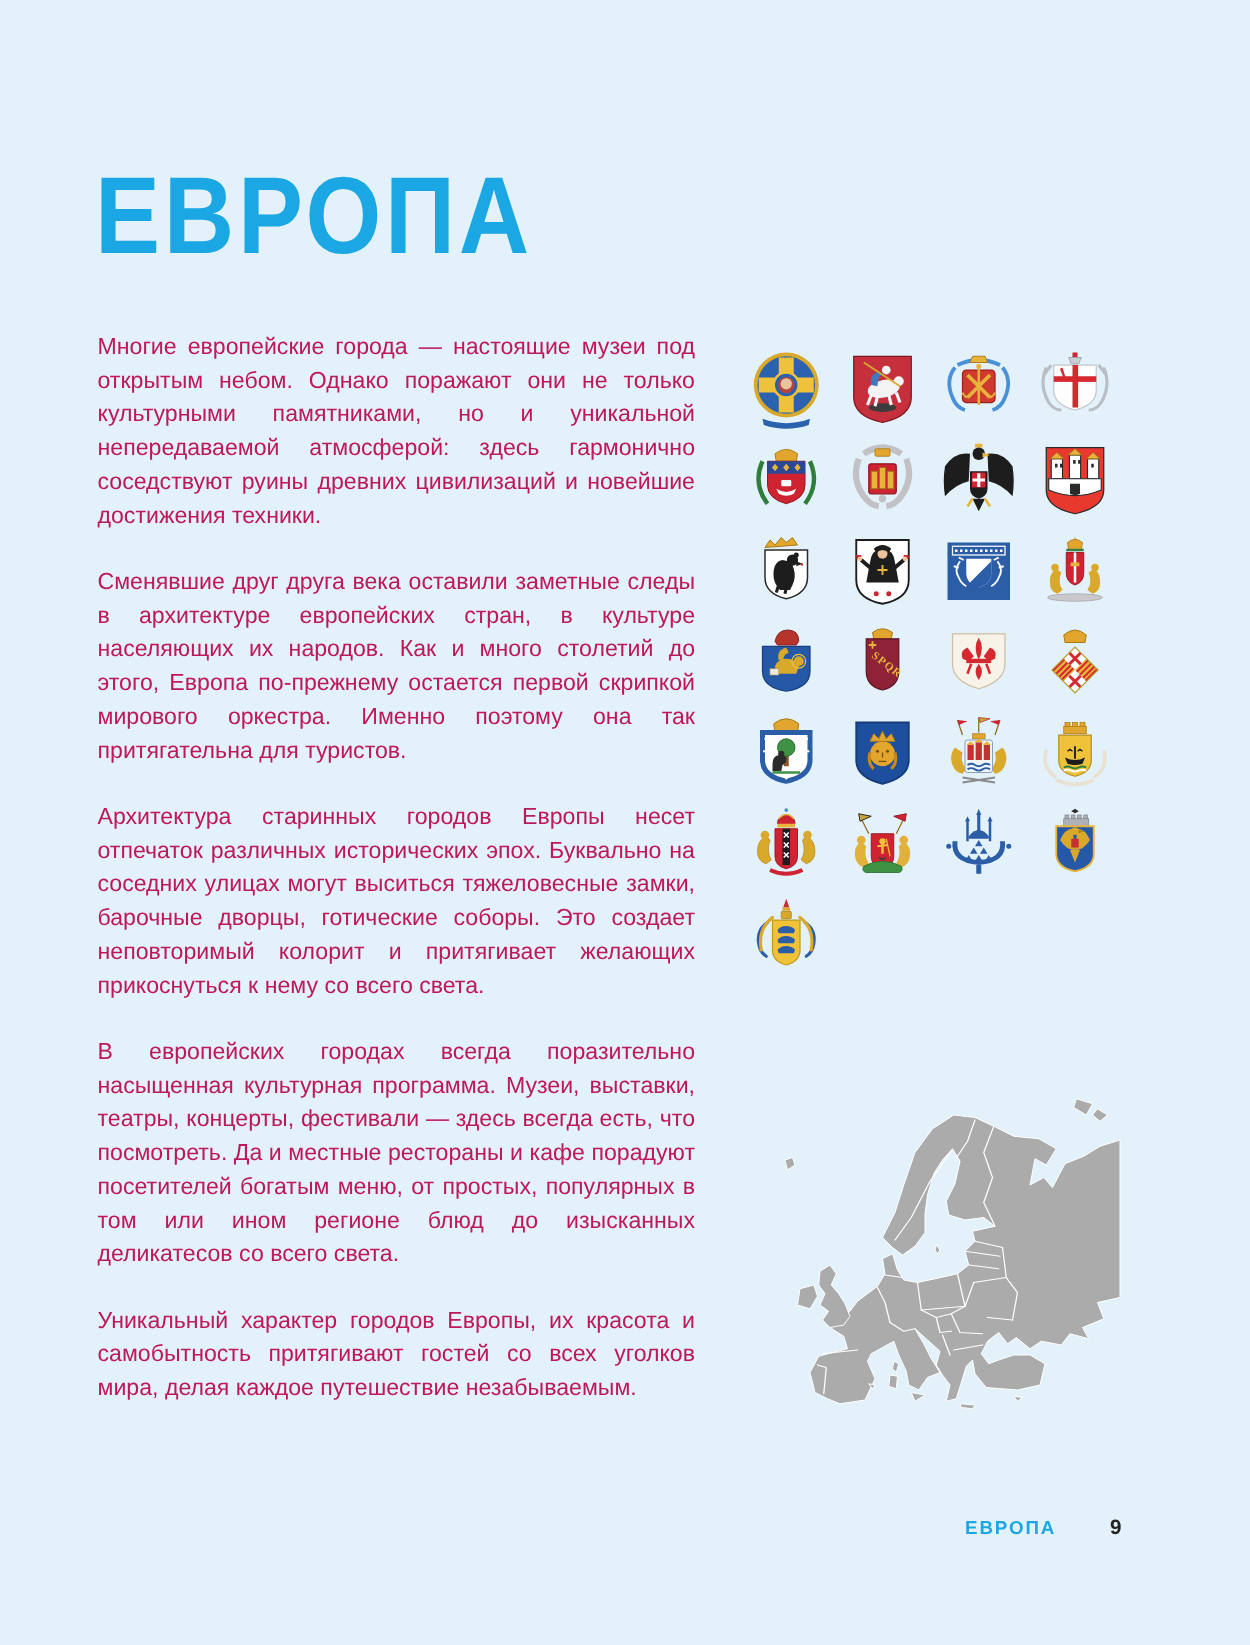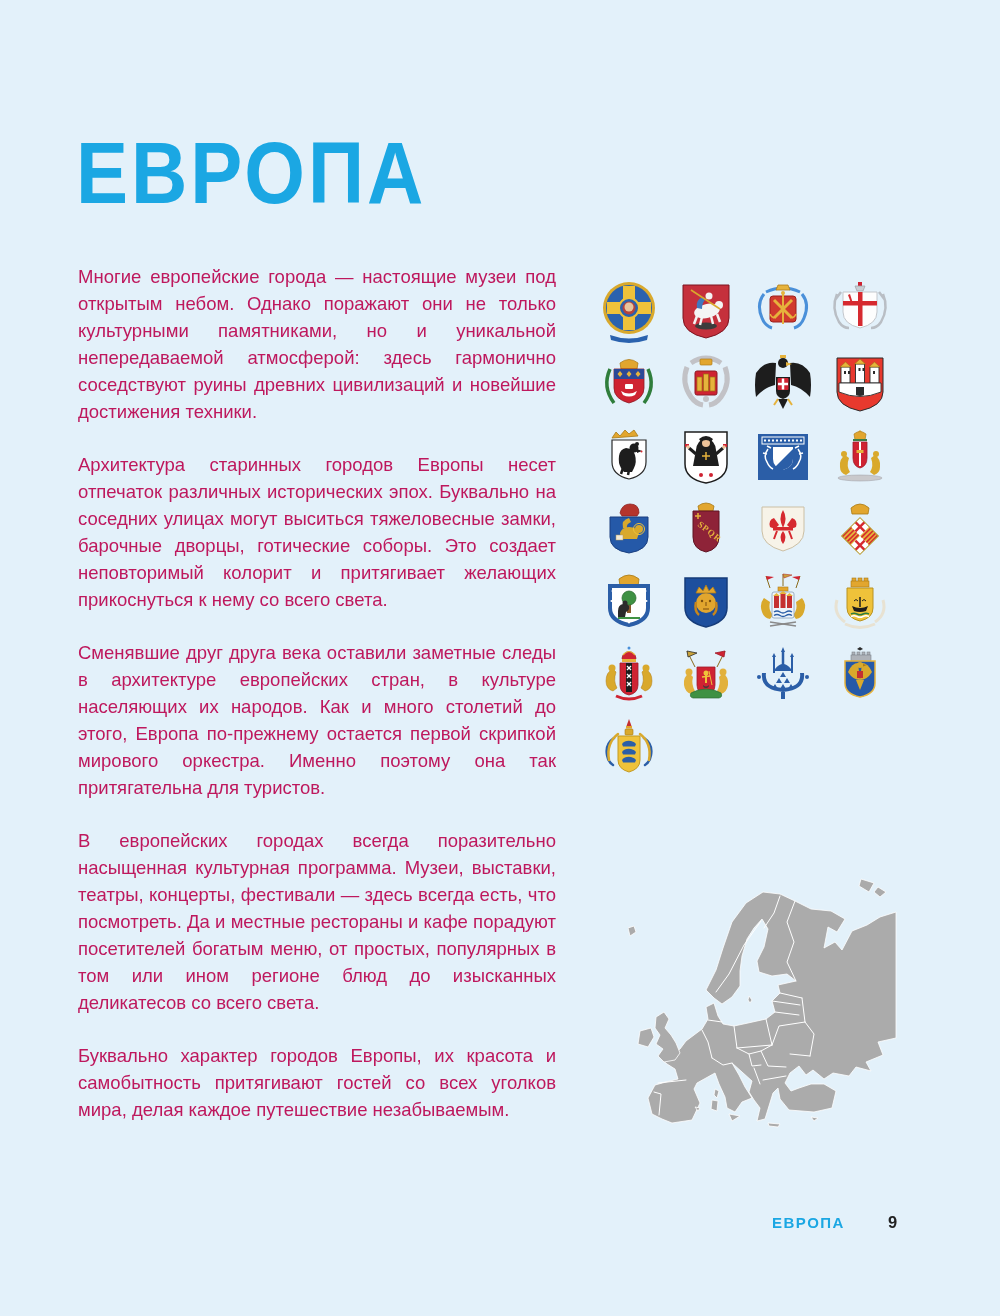--- a/index.html
+++ b/index.html
@@ -34,24 +34,24 @@
     color:#222;font-weight:bold;font-size:16.5px;
   }
 </style>
 </head>
 <body>
 
 <h1 class="page-title">ЕВРОПА</h1>
 
 <div class="text-col">
   <p>Многие европейские города — настоящие музеи под открытым небом. Однако поражают они не только культурными памятниками, но и уникальной непередаваемой атмосферой: здесь гармонично соседствуют руины древних цивилизаций и новейшие достижения техники.</p>
+  <p>Сменявшие друг друга века оставили заметные следы в архитектуре европейских стран, в культуре населяющих их народов. Как и много столетий до этого, Европа по-прежнему остается первой скрипкой мирового оркестра. Именно поэтому она так притягательна для туристов.</p>
   <p>Архитектура старинных городов Европы несет отпечаток различных исторических эпох. Буквально на соседних улицах могут выситься тяжеловесные замки, барочные дворцы, готические соборы. Это создает неповторимый колорит и притягивает желающих прикоснуться к нему со всего света.</p>
-  <p>Сменявшие друг друга века оставили заметные следы в архитектуре европейских стран, в культуре населяющих их народов. Как и много столетий до этого, Европа по-прежнему остается первой скрипкой мирового оркестра. Именно поэтому она так притягательна для туристов.</p>
   <p>В европейских городах всегда поразительно насыщенная культурная программа. Музеи, выставки, театры, концерты, фестивали — здесь всегда есть, что посмотреть. Да и местные рестораны и кафе порадуют посетителей богатым меню, от простых, популярных в том или ином регионе блюд до изысканных деликатесов со всего света.</p>
-  <p>Буквально характер городов Европы, их красота и самобытность притягивают гостей со всех уголков мира, делая каждое путешествие незабываемым.</p>
+  <p>Уникальный характер городов Европы, их красота и самобытность притягивают гостей со всех уголков мира, делая каждое путешествие незабываемым.</p>
 </div>
 
 <div class="emblem-grid">
 
   <div class="emblem">
       <svg viewBox="0 0 66 66">
     <circle cx="33" cy="30" r="26" fill="#d9a92c"></circle>
     <circle cx="33" cy="30" r="23" fill="#2a62ae"></circle>
     <rect x="27" y="8" width="12" height="44" fill="#efc23a"></rect>
     <rect x="11" y="24" width="44" height="12" fill="#efc23a"></rect>

